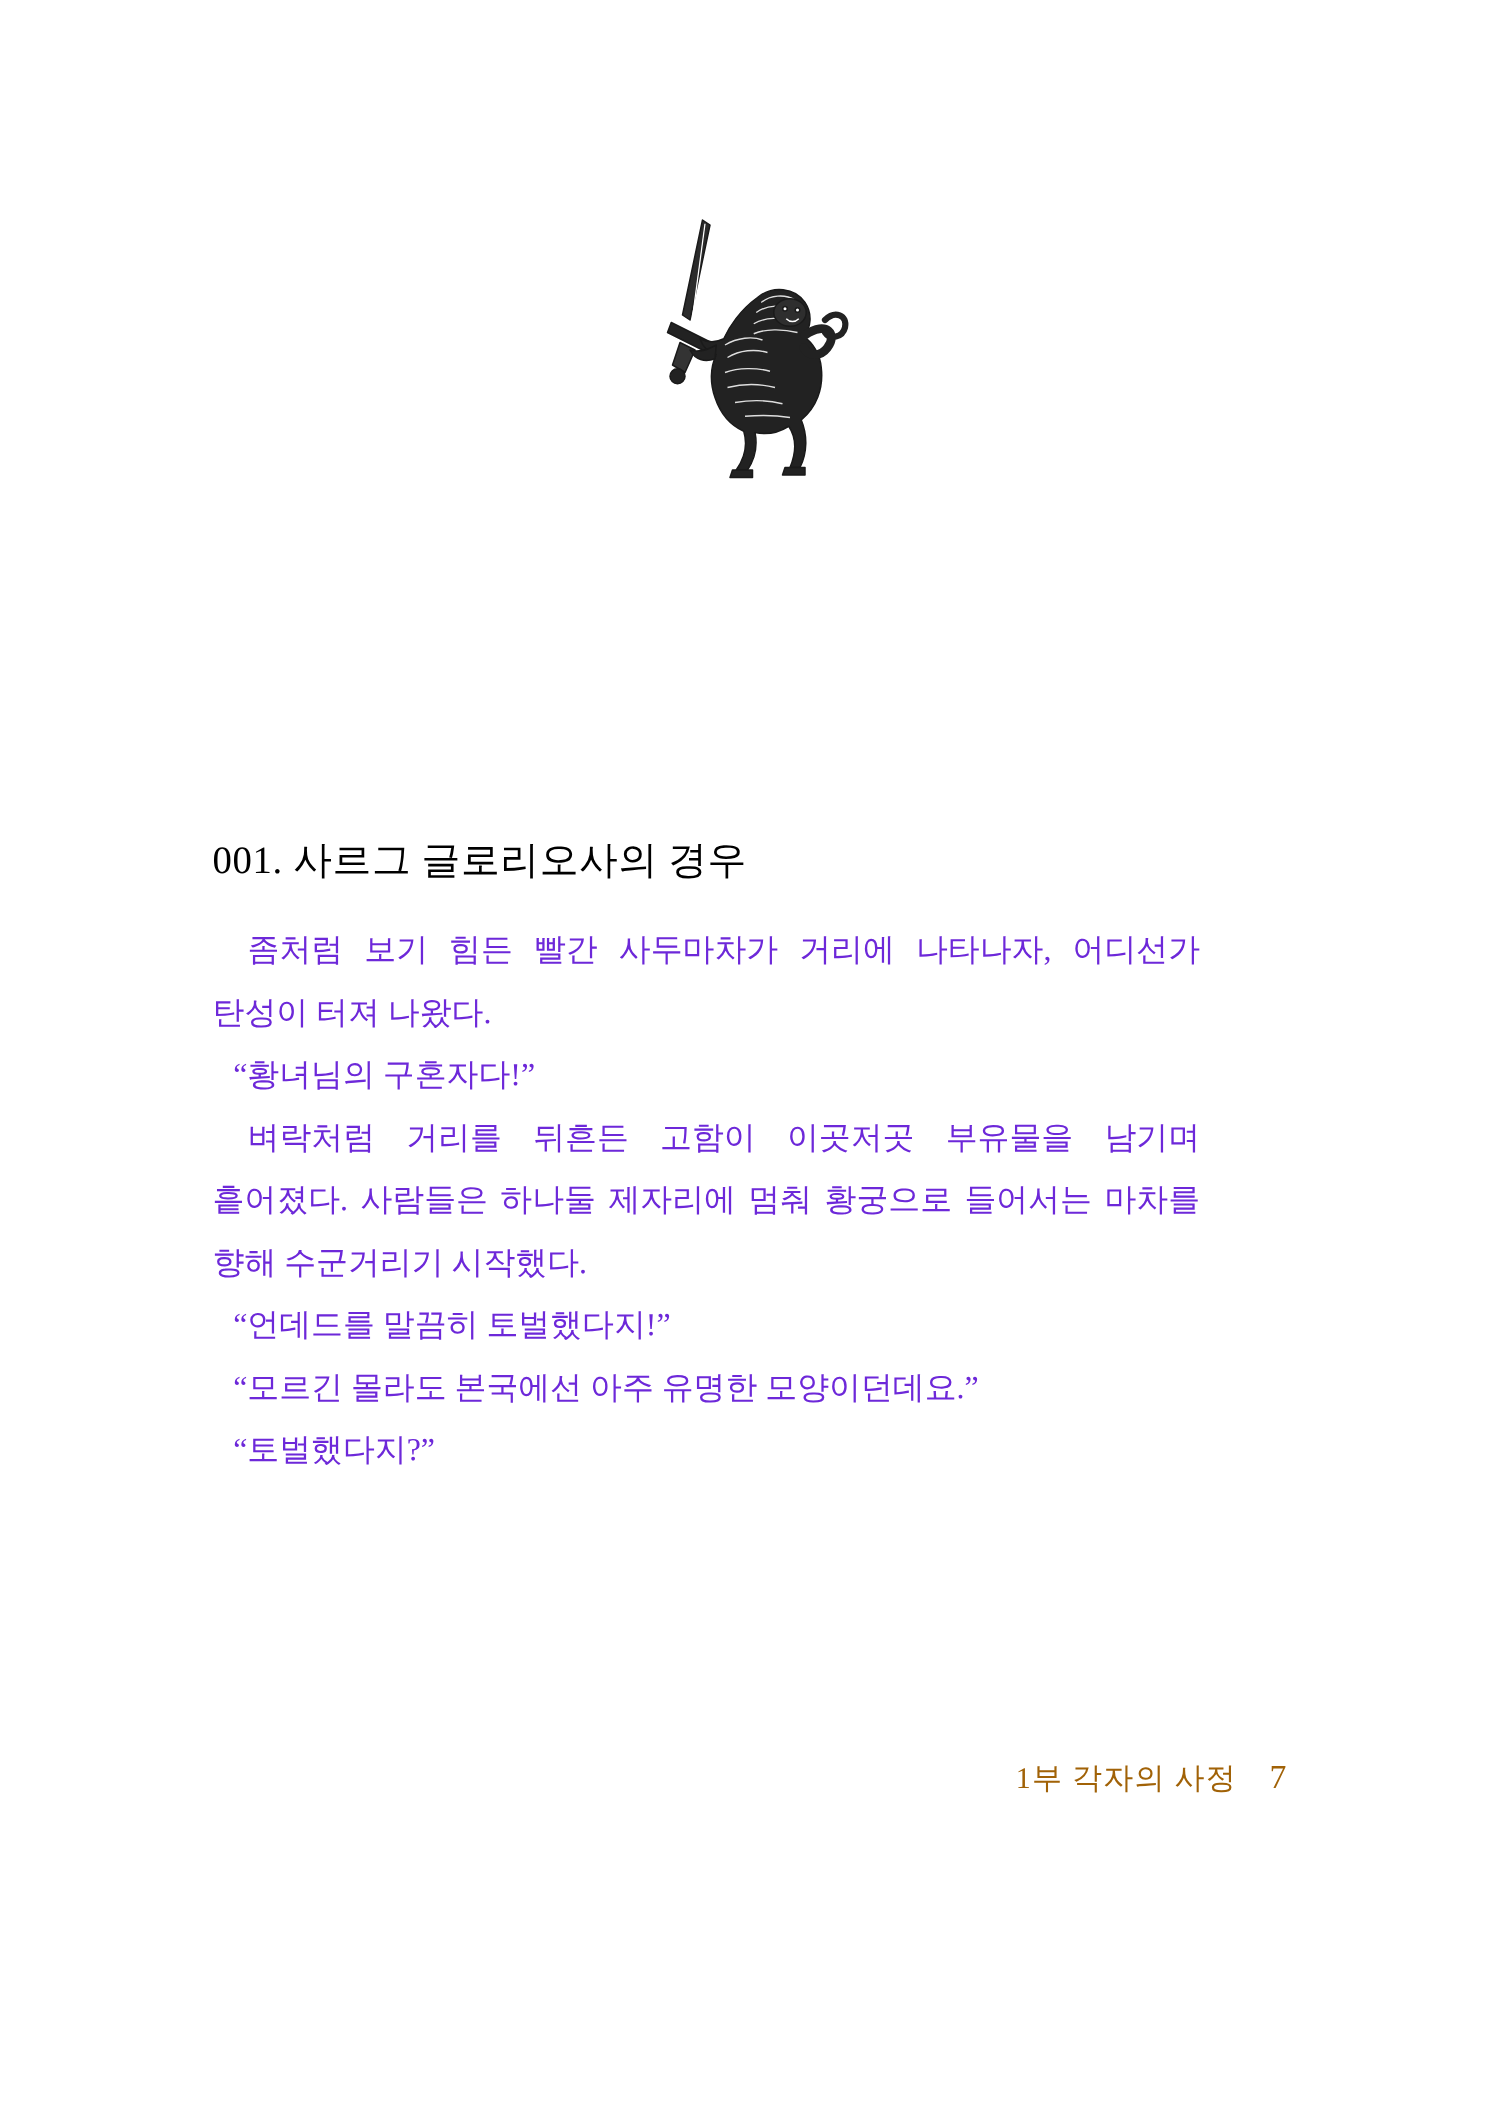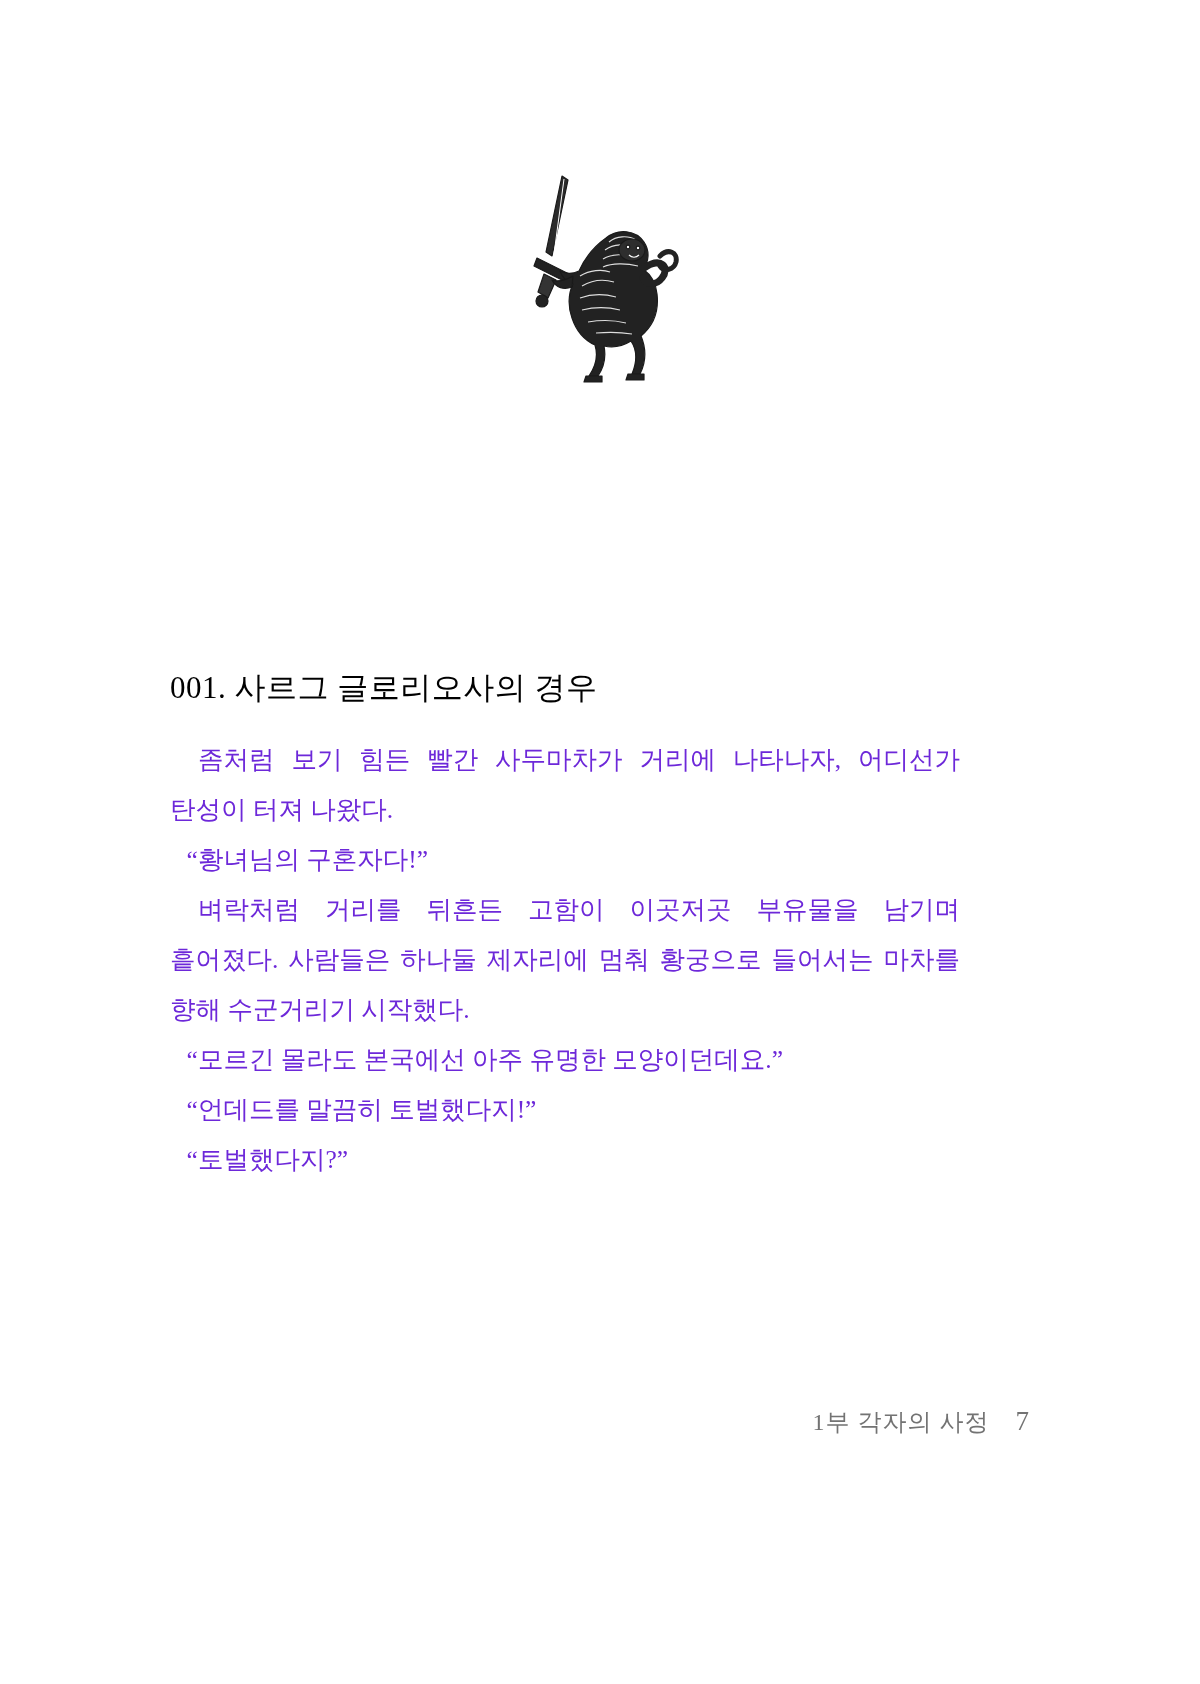--- a/index.html
+++ b/index.html
@@ -74,21 +74,21 @@
   
   .footer {
     position: absolute;
     bottom: 246px;
     right: 170px;
     display: flex;
     align-items: baseline;
     gap: 26px;
     font-size: 24px;
     letter-spacing: 1px;
-    color: #737373;
+    color: #a16207;
   }
   .footer .page-number {
     font-size: 27px;
   }
 </style>
 </head>
 <body>
 
 <div class="page">
 
@@ -151,22 +151,22 @@
       </g>
     </svg>
   </div>
 
   <h1 class="chapter-title">001. 사르그 글로리오사의 경우</h1>
 
   <div class="body-text">
     <p>좀처럼 보기 힘든 빨간 사두마차가 거리에 나타나자, 어디선가 탄성이 터져 나왔다.</p>
     <p class="quote">“황녀님의 구혼자다!”</p>
     <p>벼락처럼 거리를 뒤흔든 고함이 이곳저곳 부유물을 남기며 흩어졌다. 사람들은 하나둘 제자리에 멈춰 황궁으로 들어서는 마차를 향해 수군거리기 시작했다.</p>
+    <p class="quote">“언데드를 말끔히 토벌했다지!”</p>
     <p class="quote">“모르긴 몰라도 본국에선 아주 유명한 모양이던데요.”</p>
-    <p class="quote">“언데드를 말끔히 토벌했다지!”</p>
     <p class="quote">“토벌했다지?”</p>
   </div>
 
   <div class="footer">
     <span>1부 각자의 사정</span>
     <span class="page-number">7</span>
   </div>
 
 </div>
 

